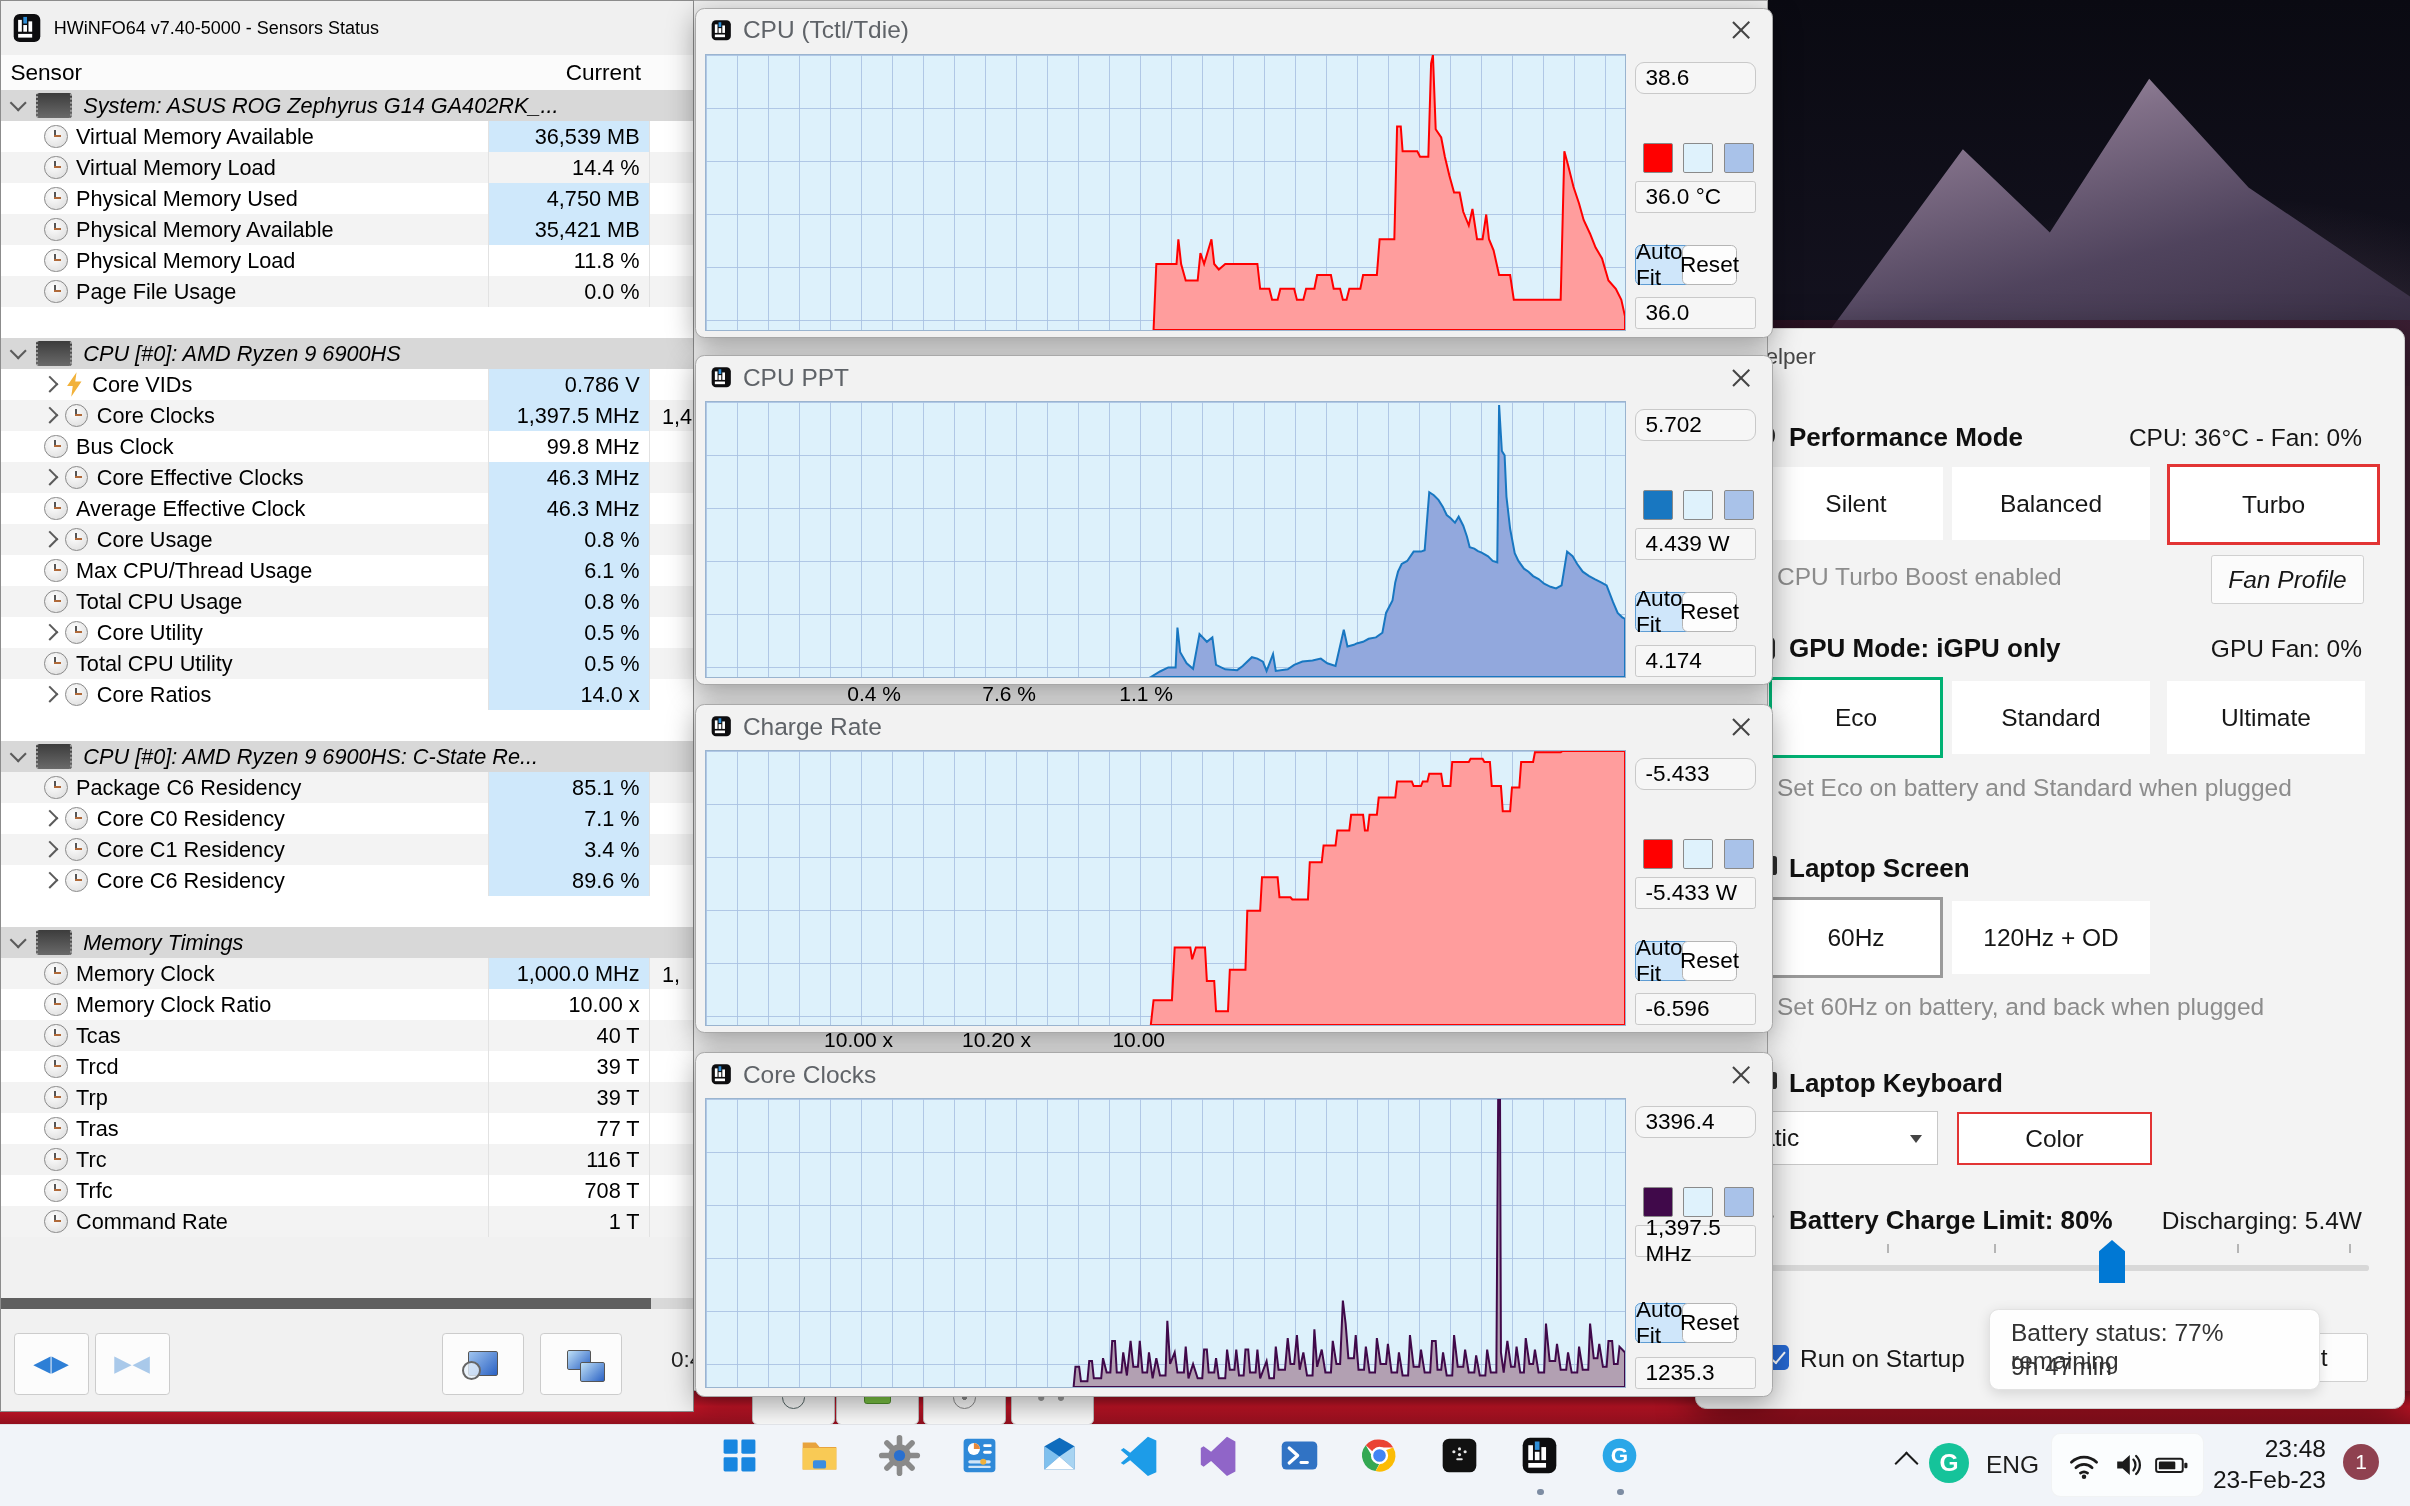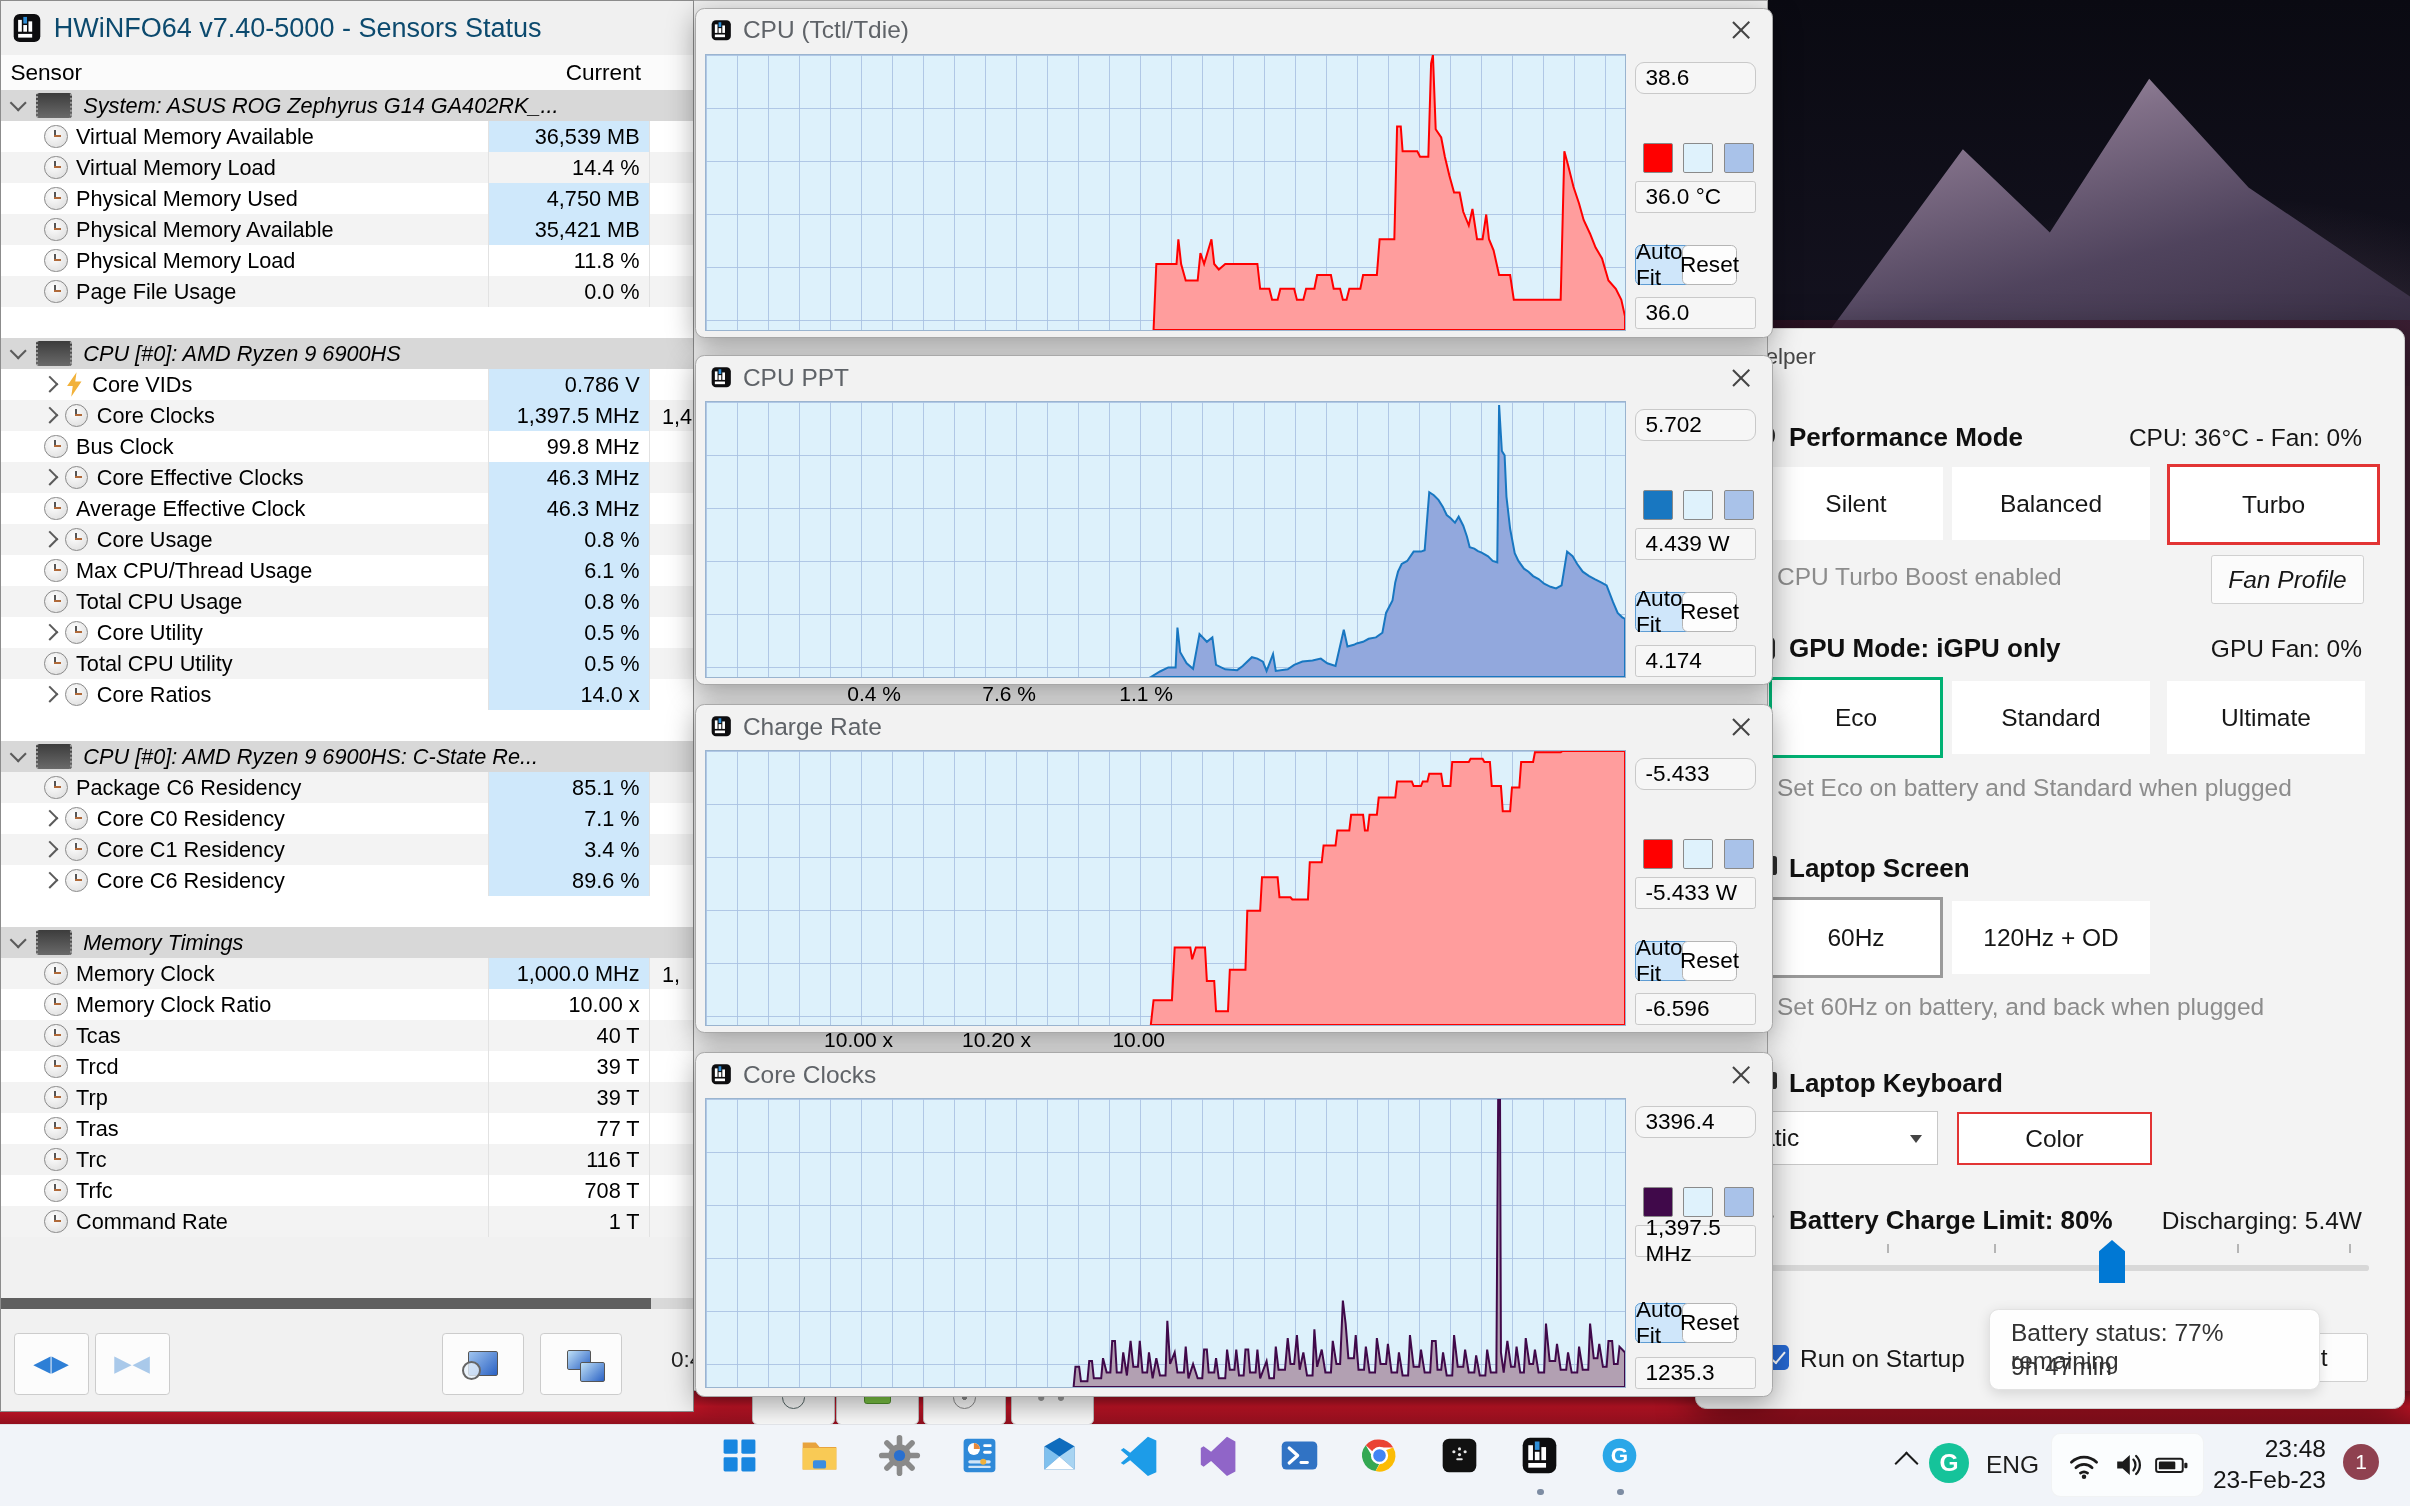--- a/index.html
+++ b/index.html
@@ -81,21 +81,21 @@
   .pbtn .pglobe{width:21px;height:21px;border:1.9px solid #566;border-radius:50%;position:relative;}
   .pbtn .pgreen{width:24.5px;height:11.3px;background:#7ac143;border-radius:2.8px;border:0.9px solid #4f8f2a;}
   .pbtn .pfan{width:21px;height:21px;border:1.9px solid #8a8a8a;border-radius:50%;background:
       radial-gradient(circle 3.8px at 50% 50%, #8a8a8a 60%, transparent 61%);}
   .pbtn .pdots{color:#9a9a9a;font-size:22.6px;letter-spacing:2.8px;}
   
   .sensors{position:absolute;left:0;top:0;width:694px;height:1412px;background:#f1f1f1;z-index:4;
     border:0.9px solid #8c8c8c;box-sizing:border-box;overflow:hidden;}
   .sens-title{position:absolute;left:0;top:0;width:100%;height:54px;background:#f0f0f0;
     border-bottom:0.9px solid #d6d6d6;display:flex;align-items:center;}
-  .sens-title .ttext{font-size:27px;color:#0c4a6e;margin-left:9.4px;}
+  .sens-title .ttext{font-size:18px;color:#000000;margin-left:9.4px;}
   .colhead{position:absolute;left:0;top:54px;width:100%;height:36px;background:#fbfbfb;border-bottom:0.9px solid #c9c9c9;}
   .colhead .c1{position:absolute;left:9.4px;top:4.7px;font-size:22.6px;color:#000;}
   .colhead .c2{position:absolute;left:487px;top:4.7px;width:153px;text-align:right;font-size:22.6px;color:#000;}
   #sensor-rows{position:absolute;left:0;top:89px;width:100%;}
   .trow{position:relative;height:31px;font-size:21.7px;color:#000;overflow:hidden;}
   .trow.even{background:#ffffff;} .trow.odd{background:#f3f3f3;}
   .trow.sec{background:#d8d8d8;display:flex;align-items:center;font-style:italic;gap:11.3px;padding-left:11.3px;}
   .trow.blank{background:#fff;}
   .namewrap{display:flex;align-items:center;height:100%;padding-left:41px;gap:8.5px;}
   .namewrap.noexp{padding-left:43px;}

